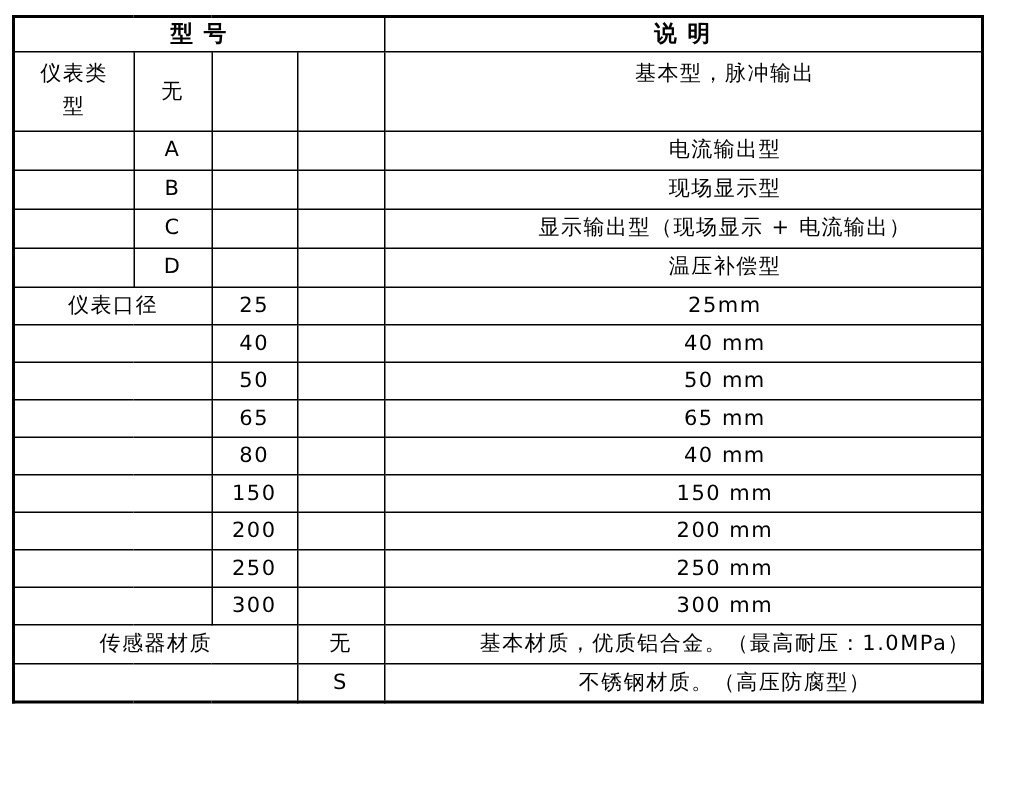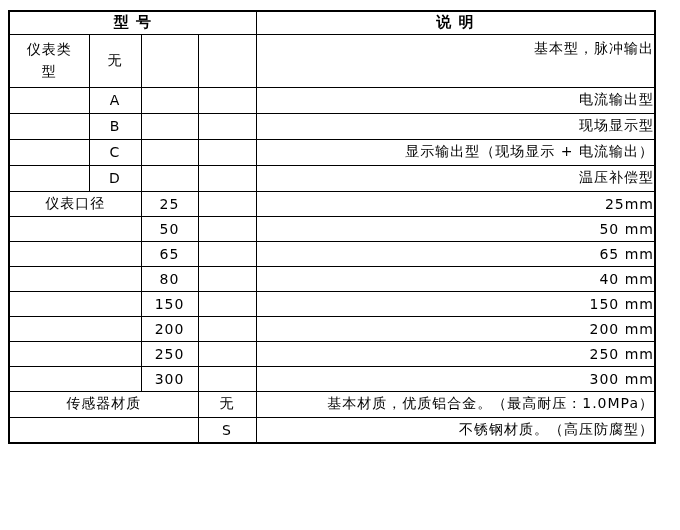--- a/index.html
+++ b/index.html
@@ -9,21 +9,21 @@
   td { border:1px solid #000; font-size:14px; text-align:center; vertical-align:middle;
        padding:0; letter-spacing:1px; overflow:hidden; white-space:nowrap; }
   tr { height:25px; }
   tr.r-header { height:23px; }
   tr.r-model  { height:24px; }
   tr.r-type-main { height:53px; }
   tr.r-26 { height:26px; }
   td.hdr { font-weight:bold; font-size:15px; }
   td.code-model { font-family:"Liberation Mono","DejaVu Sans Mono",monospace; font-weight:bold;
                   font-size:14px; letter-spacing:0; }
-  td.desc { text-align:right; padding-left:56px;margin-left:14px; }
+  td.desc { text-align:center; padding-left:56px;margin-left:14px; }
   td.desc-top { vertical-align:top; padding-top:5px; }
   .wrap-label { display:inline-block; width:52px; line-height:1.55; white-space:normal; }
   .sq { display:inline-block; width:7px; height:7px; border:2px solid #000; vertical-align:middle; }
 </style>
 </head>
 <body>
 
 <div class="wrap">
 <table>
   <colgroup>
@@ -81,20 +81,26 @@
     <td class="desc">温压补偿型</td>
   </tr>
 
   <tr>
     <td colspan="2">仪表口径</td>
     <td>25</td>
     <td></td>
     <td class="desc">25mm</td>
   </tr>
 
+  <tr>
+    <td colspan="2"></td>
+    <td>40</td>
+    <td></td>
+    <td class="desc">40 mm</td>
+  </tr>
 
   <tr>
     <td colspan="2"></td>
     <td>50</td>
     <td></td>
     <td class="desc">50 mm</td>
   </tr>
 
   <tr>
     <td colspan="2"></td>

